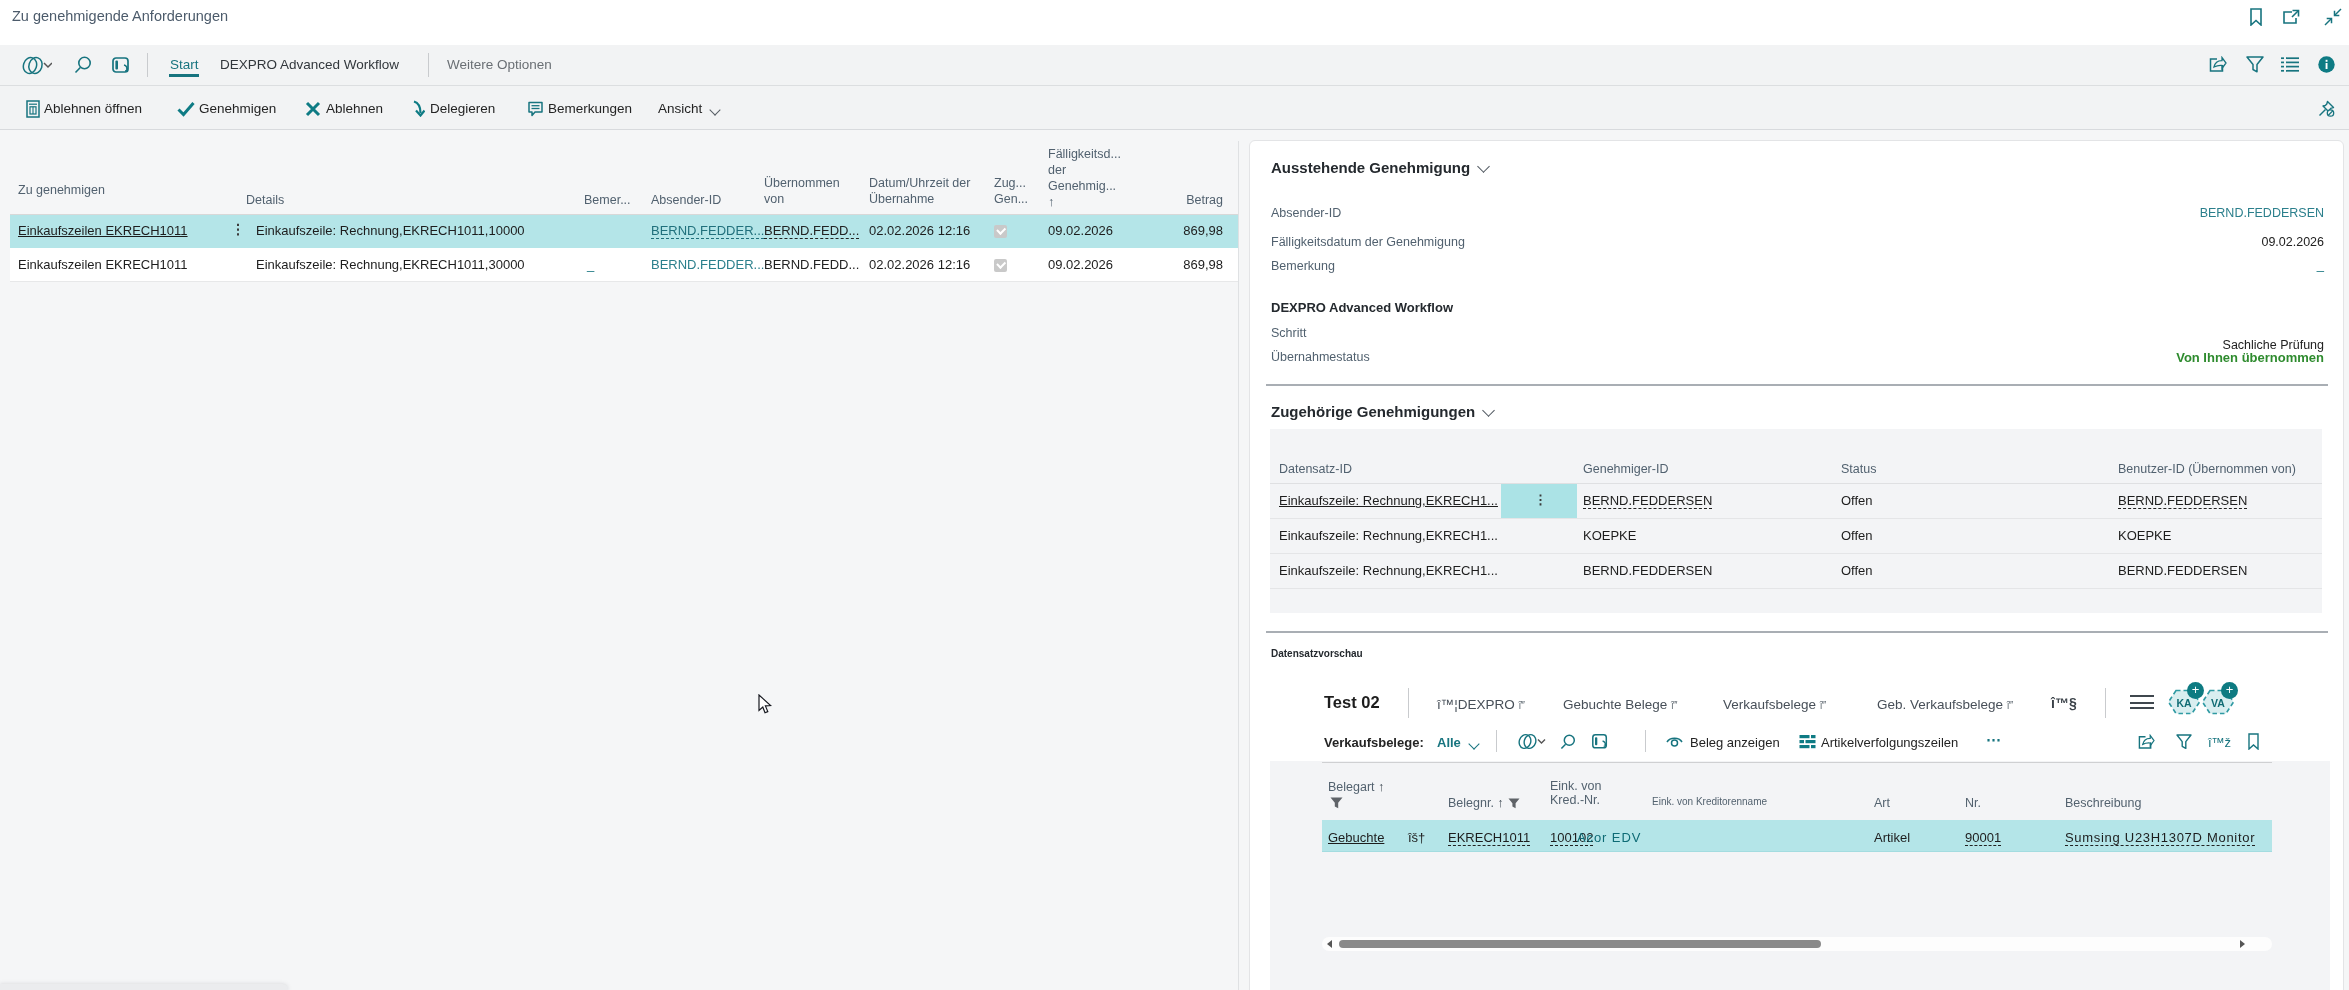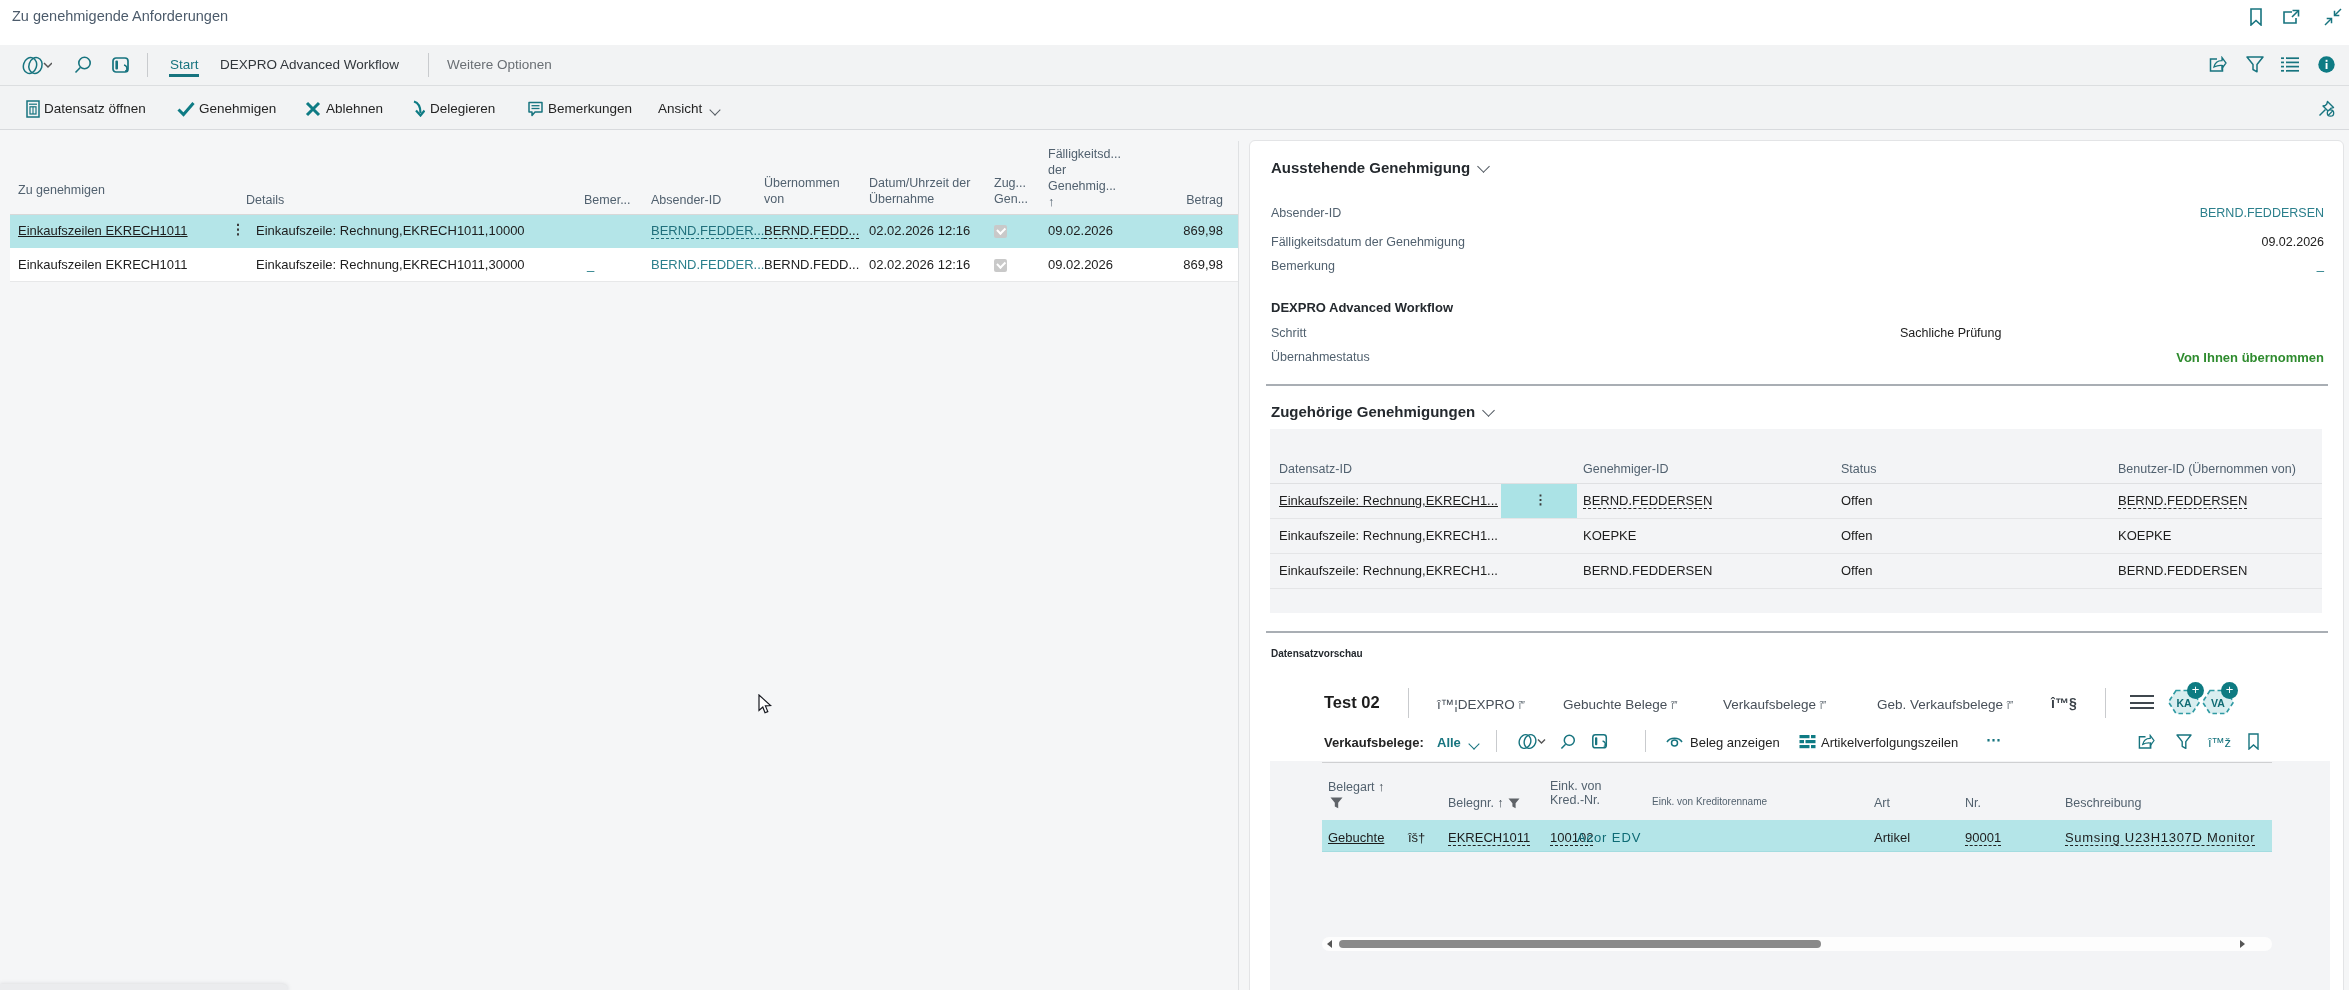--- a/index.html
+++ b/index.html
@@ -101,21 +101,21 @@
     </div>
 
 <div class="abs" id="ic-doc" style="left:26px;top:100px">
       <svg width="14" height="18" viewBox="0 0 14 18">
         <rect x="1" y="1" width="12" height="16" fill="none" stroke="#17747f" stroke-width="1.5"></rect>
         <line x1="3" y1="4.2" x2="11" y2="4.2" stroke="#17747f" stroke-width="1.2"></line>
         <rect x="4" y="6.8" width="6" height="7.2" fill="none" stroke="#17747f" stroke-width="1.2"></rect>
         <line x1="7" y1="6.8" x2="7" y2="14" stroke="#17747f" stroke-width="1.1"></line>
       </svg>
     </div>
-<div class="abs" style="left:44px;top:101px;font-size:13.5px;color:#242424">Datensatz öffnen</div>
+<div class="abs" style="left:44px;top:101px;font-size:13.5px;color:#242424">Ablehnen öffnen</div>
 <div class="abs" id="ic-check" style="left:177px;top:101px">
       <svg width="18" height="16" viewBox="0 0 18 16">
         <path d="M1.5 8.5 L6.5 13.5 L16.5 2" fill="none" stroke="#0e7b84" stroke-width="3"></path>
       </svg>
     </div>
 <div class="abs" style="left:199px;top:101px;font-size:13.5px;color:#242424">Genehmigen</div>
 <div class="abs" id="ic-x" style="left:305px;top:101px">
       <svg width="16" height="16" viewBox="0 0 16 16">
         <path d="M2 2 L14 14 M14 2 L2 14" stroke="#0e7b84" stroke-width="3"></path>
       </svg>
@@ -198,21 +198,21 @@
 
 <div class="abs" style="left:1271px;top:159px;font-size:15px;font-weight:bold;color:#24292e">Ausstehende Genehmigung<span class="chevd"></span></div>
 <div class="abs lbl" style="left:1271px;top:206px">Absender-ID</div>
 <div class="abs" style="left:1900px;top:206px;width:424px;text-align:right;font-size:12.5px;color:#2b7f8c">BERND.FEDDERSEN</div>
 <div class="abs lbl" style="left:1271px;top:235px">Fälligkeitsdatum der Genehmigung</div>
 <div class="abs val" style="left:1900px;top:235px;width:424px;text-align:right">09.02.2026</div>
 <div class="abs lbl" style="left:1271px;top:259px">Bemerkung</div>
 <div class="abs" style="left:2250px;top:257px;width:74px;text-align:right;font-size:13px;color:#17747f">_</div>
 <div class="abs" style="left:1271px;top:300px;font-size:13px;font-weight:bold;color:#24292e">DEXPRO Advanced Workflow</div>
 <div class="abs lbl" style="left:1271px;top:326px">Schritt</div>
-<div class="abs val" style="left:1900px;top:326px;width:424px;">Sachliche Prüfung</div>
+<div class="abs val" style="left:1900px;top:338px;width:424px;text-align:right">Sachliche Prüfung</div>
 <div class="abs lbl" style="left:1271px;top:350px">Übernahmestatus</div>
 <div class="abs" style="left:1900px;top:350px;width:424px;text-align:right;font-size:13px;font-weight:bold;color:#2e8b2e">Von Ihnen übernommen</div>
 <div class="abs" style="left:1266px;top:384px;width:1062px;height:2px;background:#a9aeb4"></div>
 
 <div class="abs" style="left:1271px;top:403px;font-size:15px;font-weight:bold;color:#24292e">Zugehörige Genehmigungen<span class="chevd"></span></div>
 <div class="abs" style="left:1270px;top:429px;width:1052px;height:184px;background:#f3f4f6"></div>
 <div class="abs lbl" style="left:1279px;top:462px">Datensatz-ID</div>
 <div class="abs lbl" style="left:1583px;top:462px">Genehmiger-ID</div>
 <div class="abs lbl" style="left:1841px;top:462px">Status</div>
 <div class="abs lbl" style="left:2118px;top:462px">Benutzer-ID (Übernommen von)</div>

